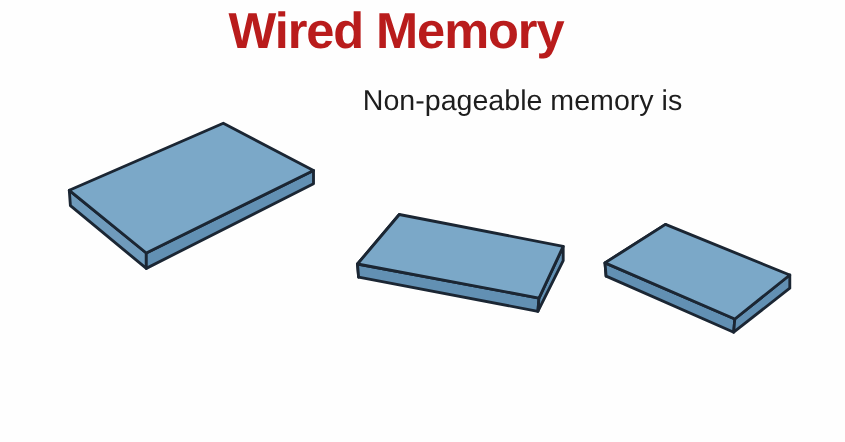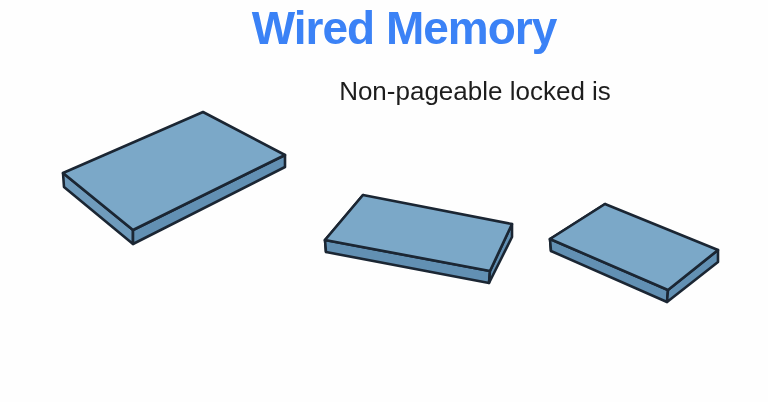--- a/index.html
+++ b/index.html
@@ -18,22 +18,21 @@
   .slide-title {
     position: absolute;
     top: 1px;
     left: 0;
     width: 720px;
     text-align: center;
     font-size: 46px;
     line-height: 54px;
     font-weight: 700;
     letter-spacing: -1px;
-    color: #3b82f6;
-    margin-left: 44px;
+    color: #b91c1c;
   }
   .subtitle {
     position: absolute;
     top: 77px;
     left: 275px;
     width: 400px;
     text-align: center;
     font-size: 26px;
     line-height: 29px;
     font-weight: 400;
@@ -53,21 +52,21 @@
   }
 </style>
 </head>
 <body>
 
 <div class="slide">
 
   <div class="slide-title">Wired Memory</div>
 
   <div class="subtitle">
-    <div>Non-pageable locked is</div>
+    <div>Non-pageable memory is</div>
   </div>
 
   <svg class="diagram-svg" viewBox="0 0 768 402" xmlns="http://www.w3.org/2000/svg">
 
     <g class="block">
       <polygon points="63,173 133,230 133,244 64,187" fill="#6F9BBC" stroke="#1B2633"></polygon>
       <polygon points="133,230 285,155 285,167 133,244" fill="#6290B3" stroke="#1B2633"></polygon>
       <polygon points="203,112 285,155 133,230 63,173" fill="#7BA8C8" stroke="#1B2633"></polygon>
     </g>
 

